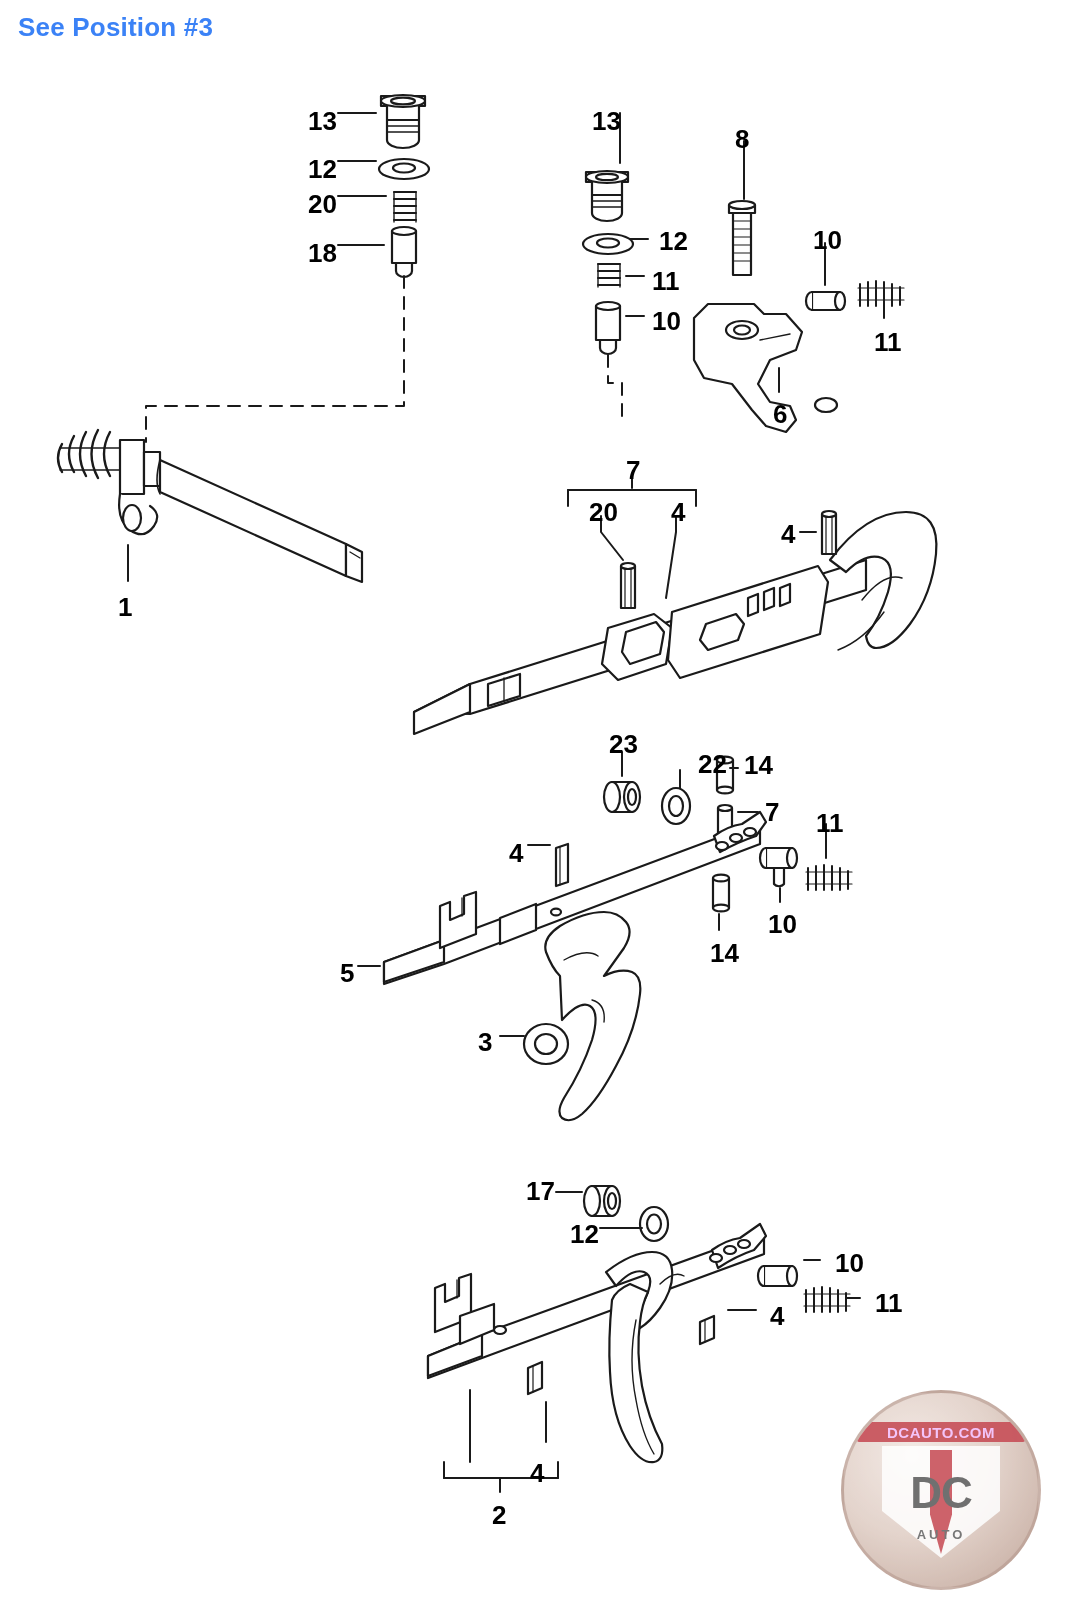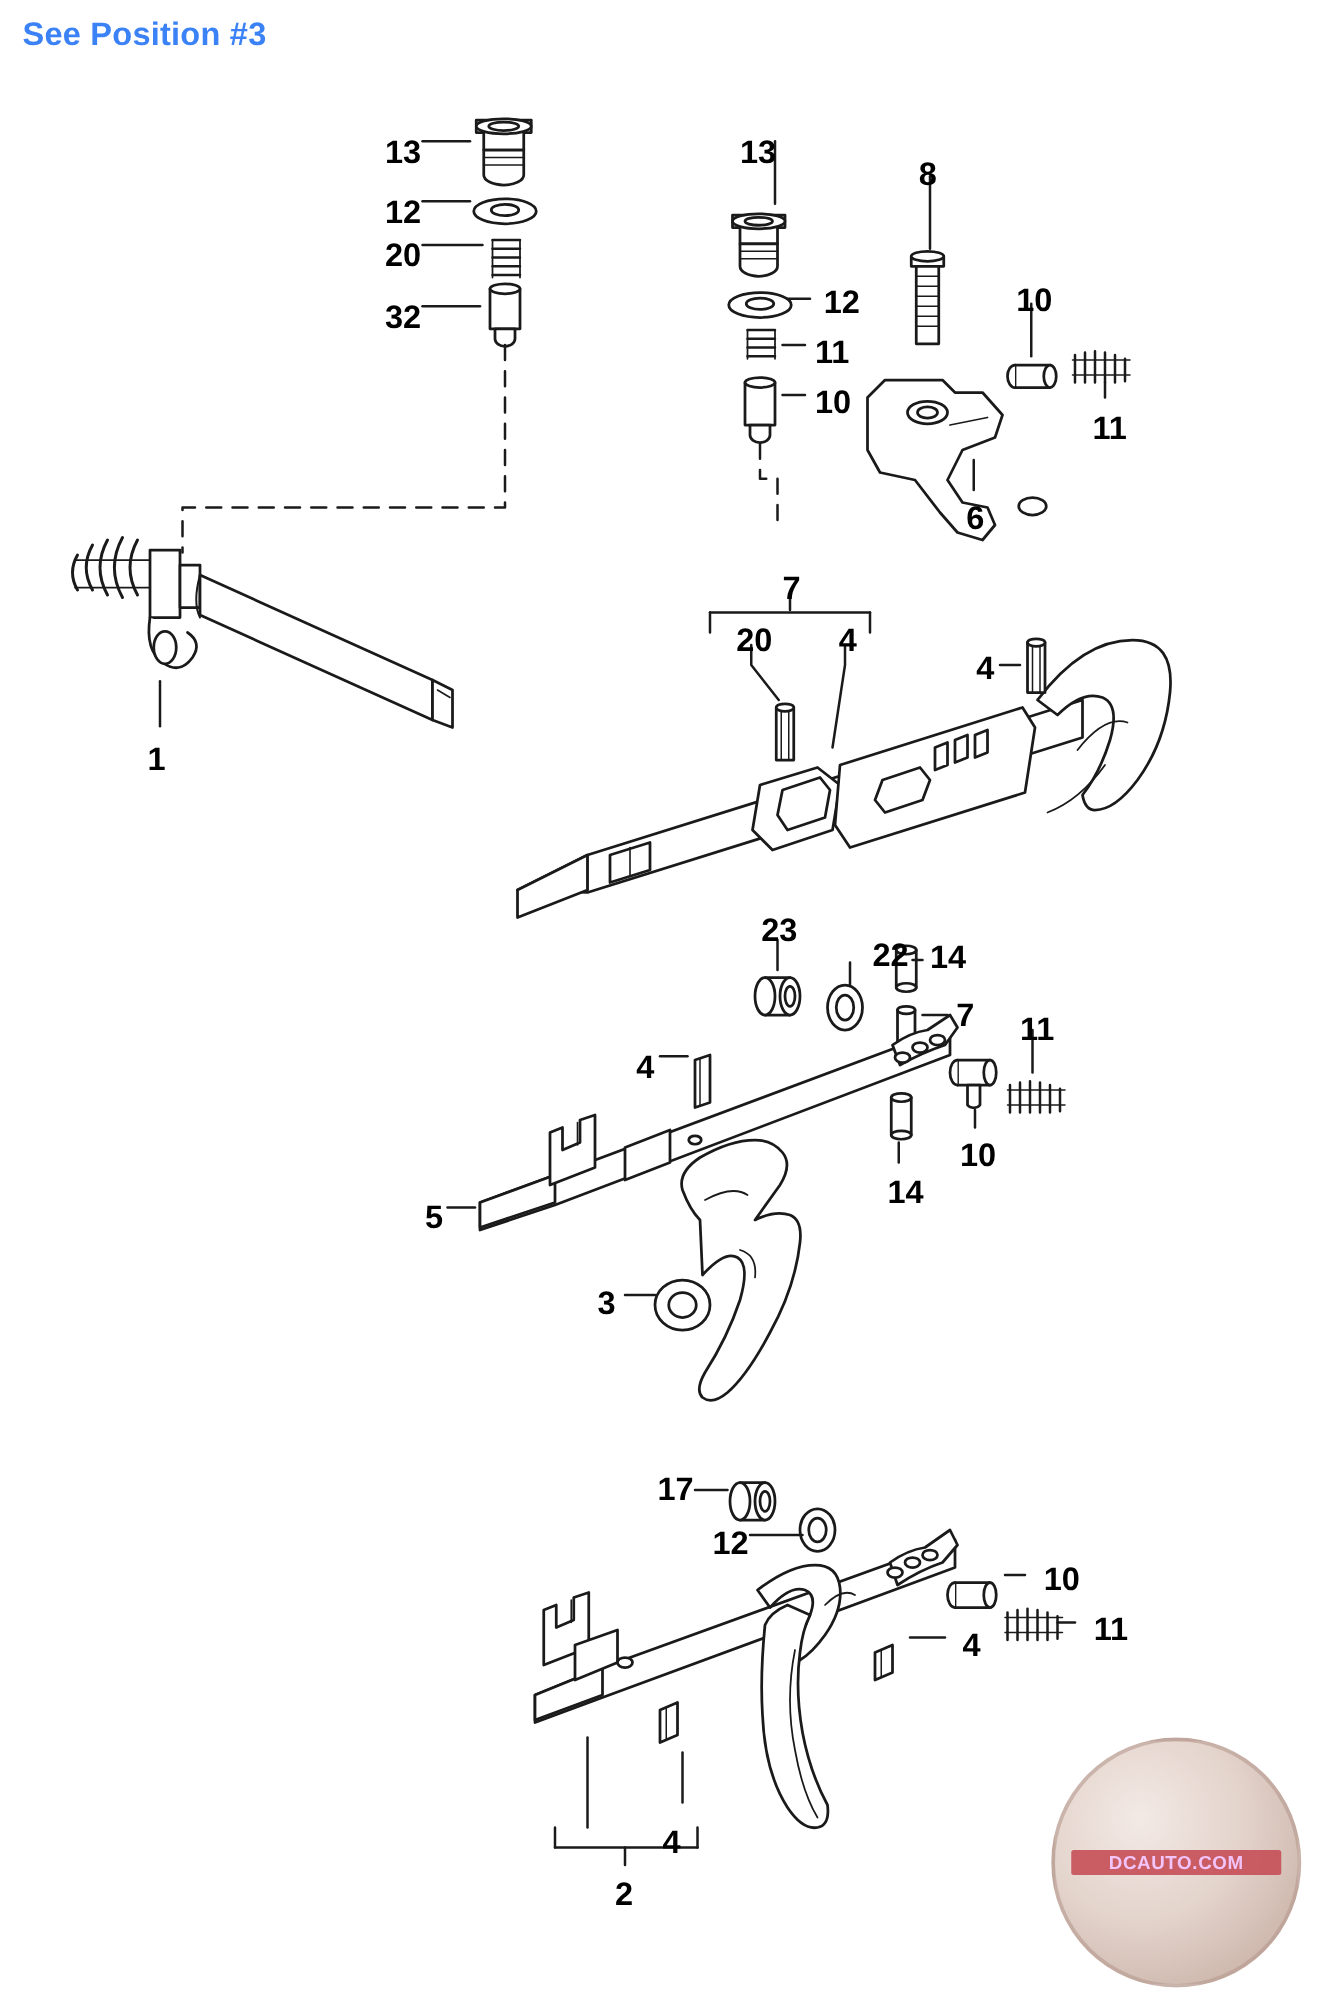--- a/index.html
+++ b/index.html
@@ -428,21 +428,21 @@
       <path d="M444 1478 h114" stroke-width="2"></path>
       <path d="M444 1462 v16 M558 1462 v16" stroke-width="2"></path>
       <path d="M500 1478 v14" stroke-width="2"></path>
       <path d="M470 1390 v72" stroke-width="2"></path>
     </g>
   </svg>
 
   <div class="callout" style="left:308px; top:108px;">13</div>
   <div class="callout" style="left:308px; top:156px;">12</div>
   <div class="callout" style="left:308px; top:191px;">20</div>
-  <div class="callout" style="left:308px; top:240px;">32</div>
+  <div class="callout" style="left:308px; top:240px;">18</div>
   <div class="callout" style="left:592px; top:108px;">13</div>
   <div class="callout" style="left:659px; top:228px;">12</div>
   <div class="callout" style="left:652px; top:268px;">11</div>
   <div class="callout" style="left:652px; top:308px;">10</div>
   <div class="callout" style="left:735px; top:126px;">8</div>
   <div class="callout" style="left:813px; top:227px;">10</div>
   <div class="callout" style="left:874px; top:329px;">11</div>
   <div class="callout" style="left:773px; top:401px;">6</div>
   <div class="callout" style="left:118px; top:594px;">1</div>
   <div class="callout" style="left:626px; top:457px;">7</div>
@@ -464,17 +464,23 @@
   <div class="callout" style="left:835px; top:1250px;">10</div>
   <div class="callout" style="left:875px; top:1290px;">11</div>
   <div class="callout" style="left:770px; top:1303px;">4</div>
   <div class="callout" style="left:530px; top:1460px;">4</div>
   <div class="callout" style="left:492px; top:1502px;">2</div>
 
   <div id="watermark">
     <div id="wm-disc">
       <div id="wm-inner">
         <div id="wm-top">DCAUTO.COM</div>
+        <div id="wm-shield">
+          <div class="sh"></div>
+          <div class="bar"></div>
+          <div id="wm-dc">DC</div>
+          <div id="wm-auto">AUTO</div>
+        </div>
       </div>
     </div>
   </div>
 
 </div>
 
 </body></html>

